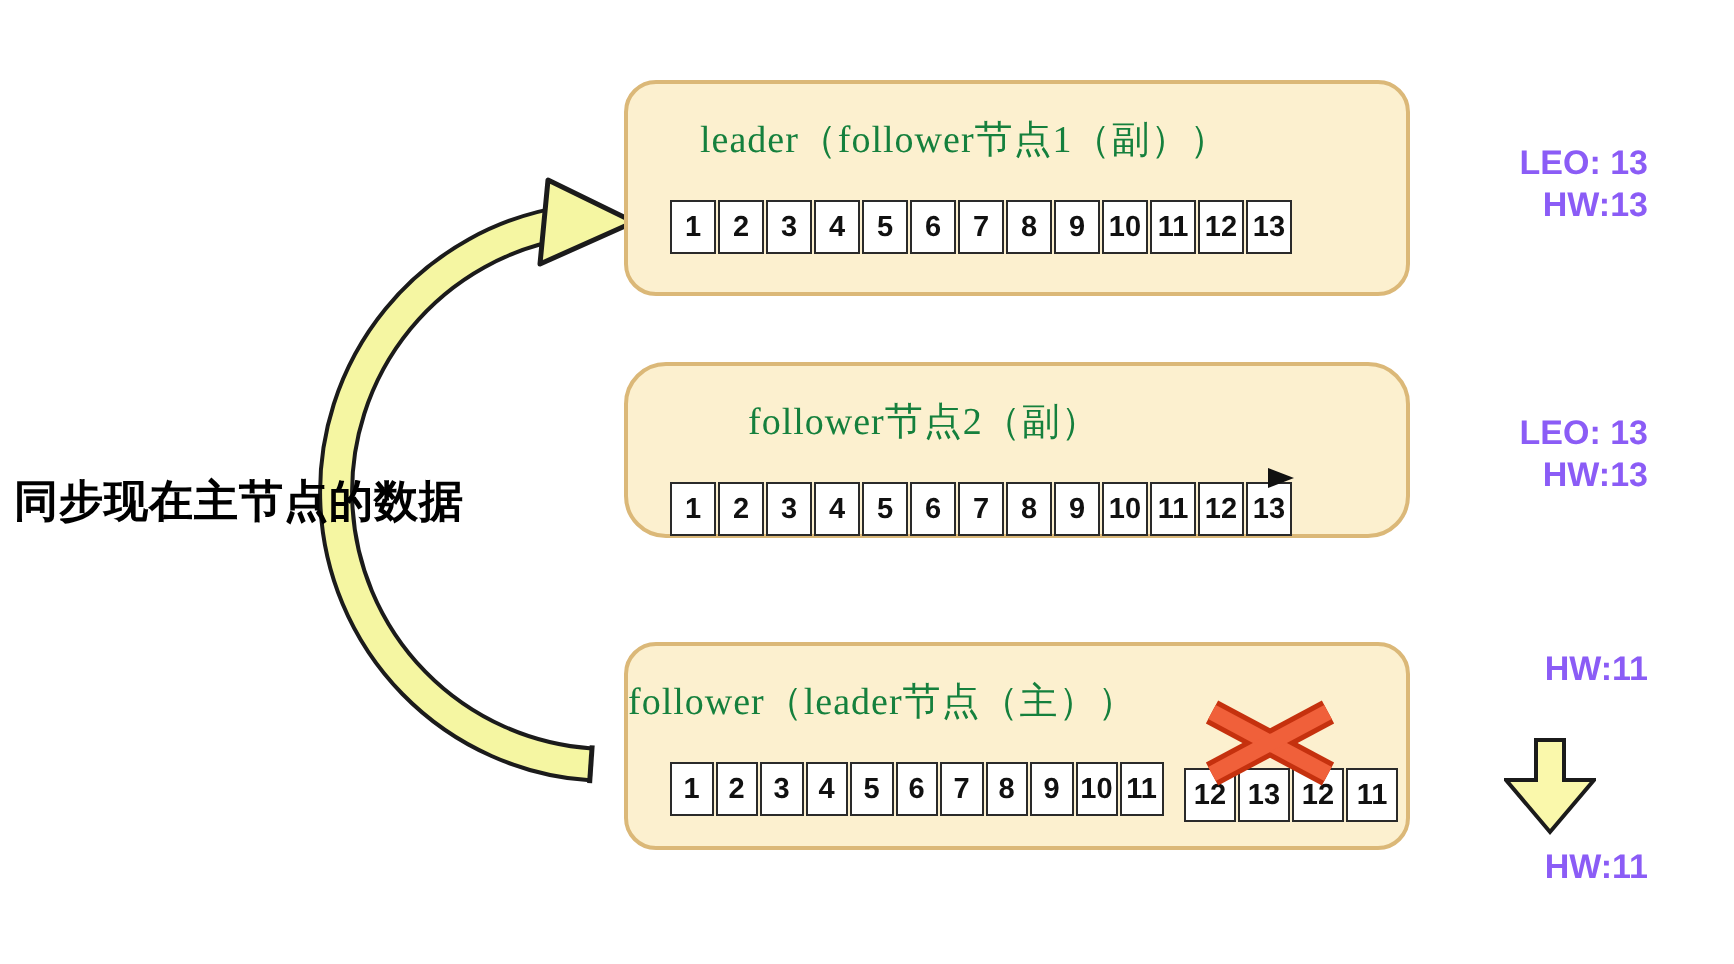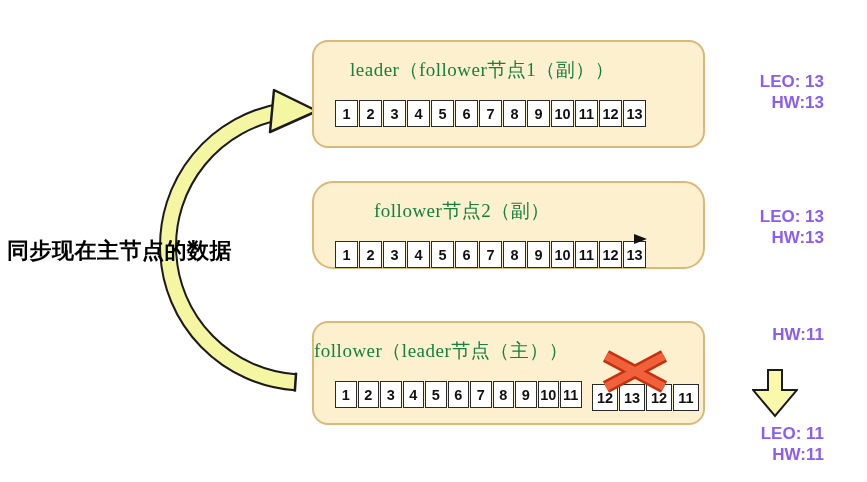--- a/index.html
+++ b/index.html
@@ -142,17 +142,16 @@
     <div>LEO: 13</div>
     <div>HW:13</div>
   </div>
   <div class="stat stat-3">
     <div>HW:11</div>
   </div>
   <svg class="down-arrow" width="46" height="50">
     <polygon points="16,1 30,1 30,21 45,21 23,47 1,21 16,21" fill="#FAF8AB" stroke="#1b1b1b" stroke-width="2" stroke-linejoin="miter"></polygon>
   </svg>
   <div class="stat stat-4">
-    <div>LEO: 11</div>
     <div>HW:11</div>
   </div>
 
 </div>
 
 </body></html>

